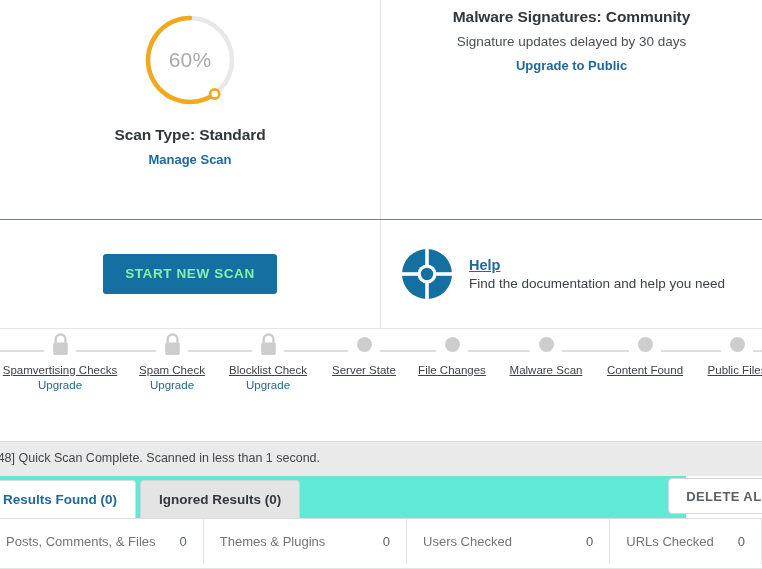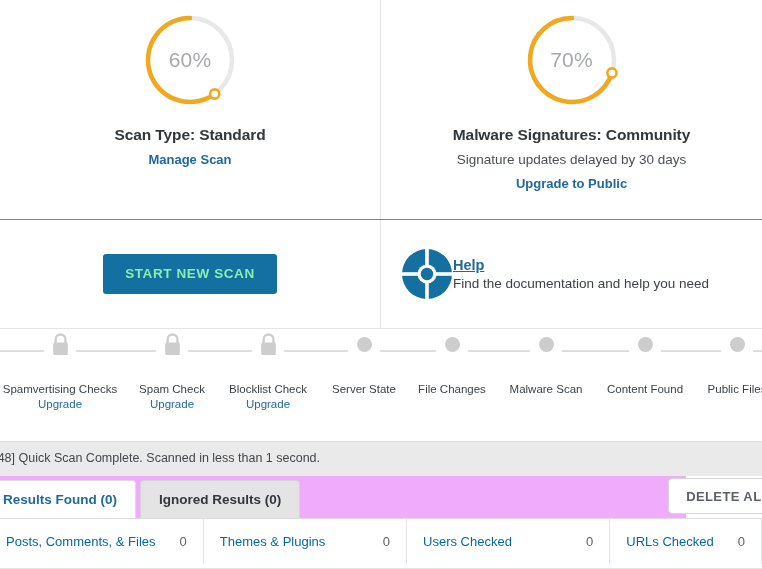--- a/index.html
+++ b/index.html
@@ -112,20 +112,21 @@
     font-weight: bold;
     letter-spacing: 0.6px;
     padding: 0 22px;
     height: 40px;
     line-height: 40px;
     cursor: pointer;
   }
   .help-block {
     display: flex;
     align-items: center;
+    gap: 16px;
   }
   .help-icon { width: 52px; height: 52px; flex: 0 0 52px; }
   .help-text-wrap { display: flex; flex-direction: column; gap: 3px; }
   .help-title {
     font-size: 14.5px;
     font-weight: bold;
     color: #21699b;
     text-decoration: underline;
     cursor: pointer;
   }
@@ -160,22 +161,23 @@
   .lock-icon { width: 19px; height: 23px; display: block; }
   .dot {
     width: 15px; height: 15px;
     border-radius: 50%;
     background: #cdcdcd;
   }
   .step-name {
     font-size: 11.5px;
     color: #3c4247;
     white-space: nowrap;
-    margin-top: 24px;
+    margin-top: 5px;
     text-align: center;
+    text-decoration: underline;
   }
   .step-action {
     font-size: 11.5px;
     color: #21699b;
     white-space: nowrap;
     margin-top: 3px;
     cursor: pointer;
   }
   .connector {
     position: absolute;
@@ -206,21 +208,21 @@
     white-space: nowrap;
   }
 
   
   .tabs-zone {
     position: absolute;
     top: 476px;
     left: 0;
     width: 686px;
     height: 42px;
-    background: #f0abfc;
+    background: #5eead4;
     box-sizing: border-box;
   }
   .tab {
     position: absolute;
     top: 4px;
     height: 38px;
     box-sizing: border-box;
     display: flex;
     align-items: center;
     padding: 0 18px;
@@ -283,21 +285,21 @@
     align-items: center;
     justify-content: space-between;
     padding: 0 16px;
     border-right: 1px solid #e2e4e7;
     font-size: 13px;
     color: #3c4247;
     white-space: nowrap;
     height: 45px;
     align-self: flex-start;
   }
-  .counter-name { color: #0369a1; }
+  .counter-name { color: #737373; }
   .counter-value { color: #5c6268; padding-left: 24px; }
   .counters-underline {
     position: absolute;
     bottom: 0; left: 0;
     width: 762px;
     height: 1px;
     background: #e2e4e7;
   }
 </style>
 </head>
@@ -313,28 +315,20 @@
         <path id="arc-0" fill="none" stroke="#f2a81d" stroke-width="4.5" stroke-linecap="round" d="M 52 10 A 42 42 0 1 0 76.68698059628386 85.9787137637478"></path>
         <circle id="knob-0" r="4.6" fill="#ffffff" stroke="#f2a81d" stroke-width="2.6" cx="76.68698059628386" cy="85.9787137637478"></circle>
       </svg>
       <div class="gauge-label">60%</div>
     </div>
     <div class="gauge-title">Scan Type: Standard</div>
     <a class="gauge-link" href="#">Manage Scan</a>
   </div>
 
   <div class="gauge-panel right">
-    <div class="gauge-wrap">
-      <svg width="104" height="104" viewBox="0 0 104 104">
-        <circle cx="52" cy="52" r="42" fill="none" stroke="#e8e8e8" stroke-width="4.5"></circle>
-        <path id="arc-1" fill="none" stroke="#f2a81d" stroke-width="4.5" stroke-linecap="round" d="M 52 10 A 42 42 0 1 0 91.94437368439645 64.9787137637478"></path>
-        <circle id="knob-1" r="4.6" fill="#ffffff" stroke="#f2a81d" stroke-width="2.6" cx="91.94437368439645" cy="64.9787137637478"></circle>
-      </svg>
-      <div class="gauge-label">70%</div>
-    </div>
     <div class="gauge-title">Malware Signatures: Community</div>
     <div class="gauge-sub">Signature updates delayed by 30 days</div>
     <a class="gauge-link" href="#">Upgrade to Public</a>
   </div>
 
 </div>
 
 <div class="action-row">
 
   <div class="action-panel left">

